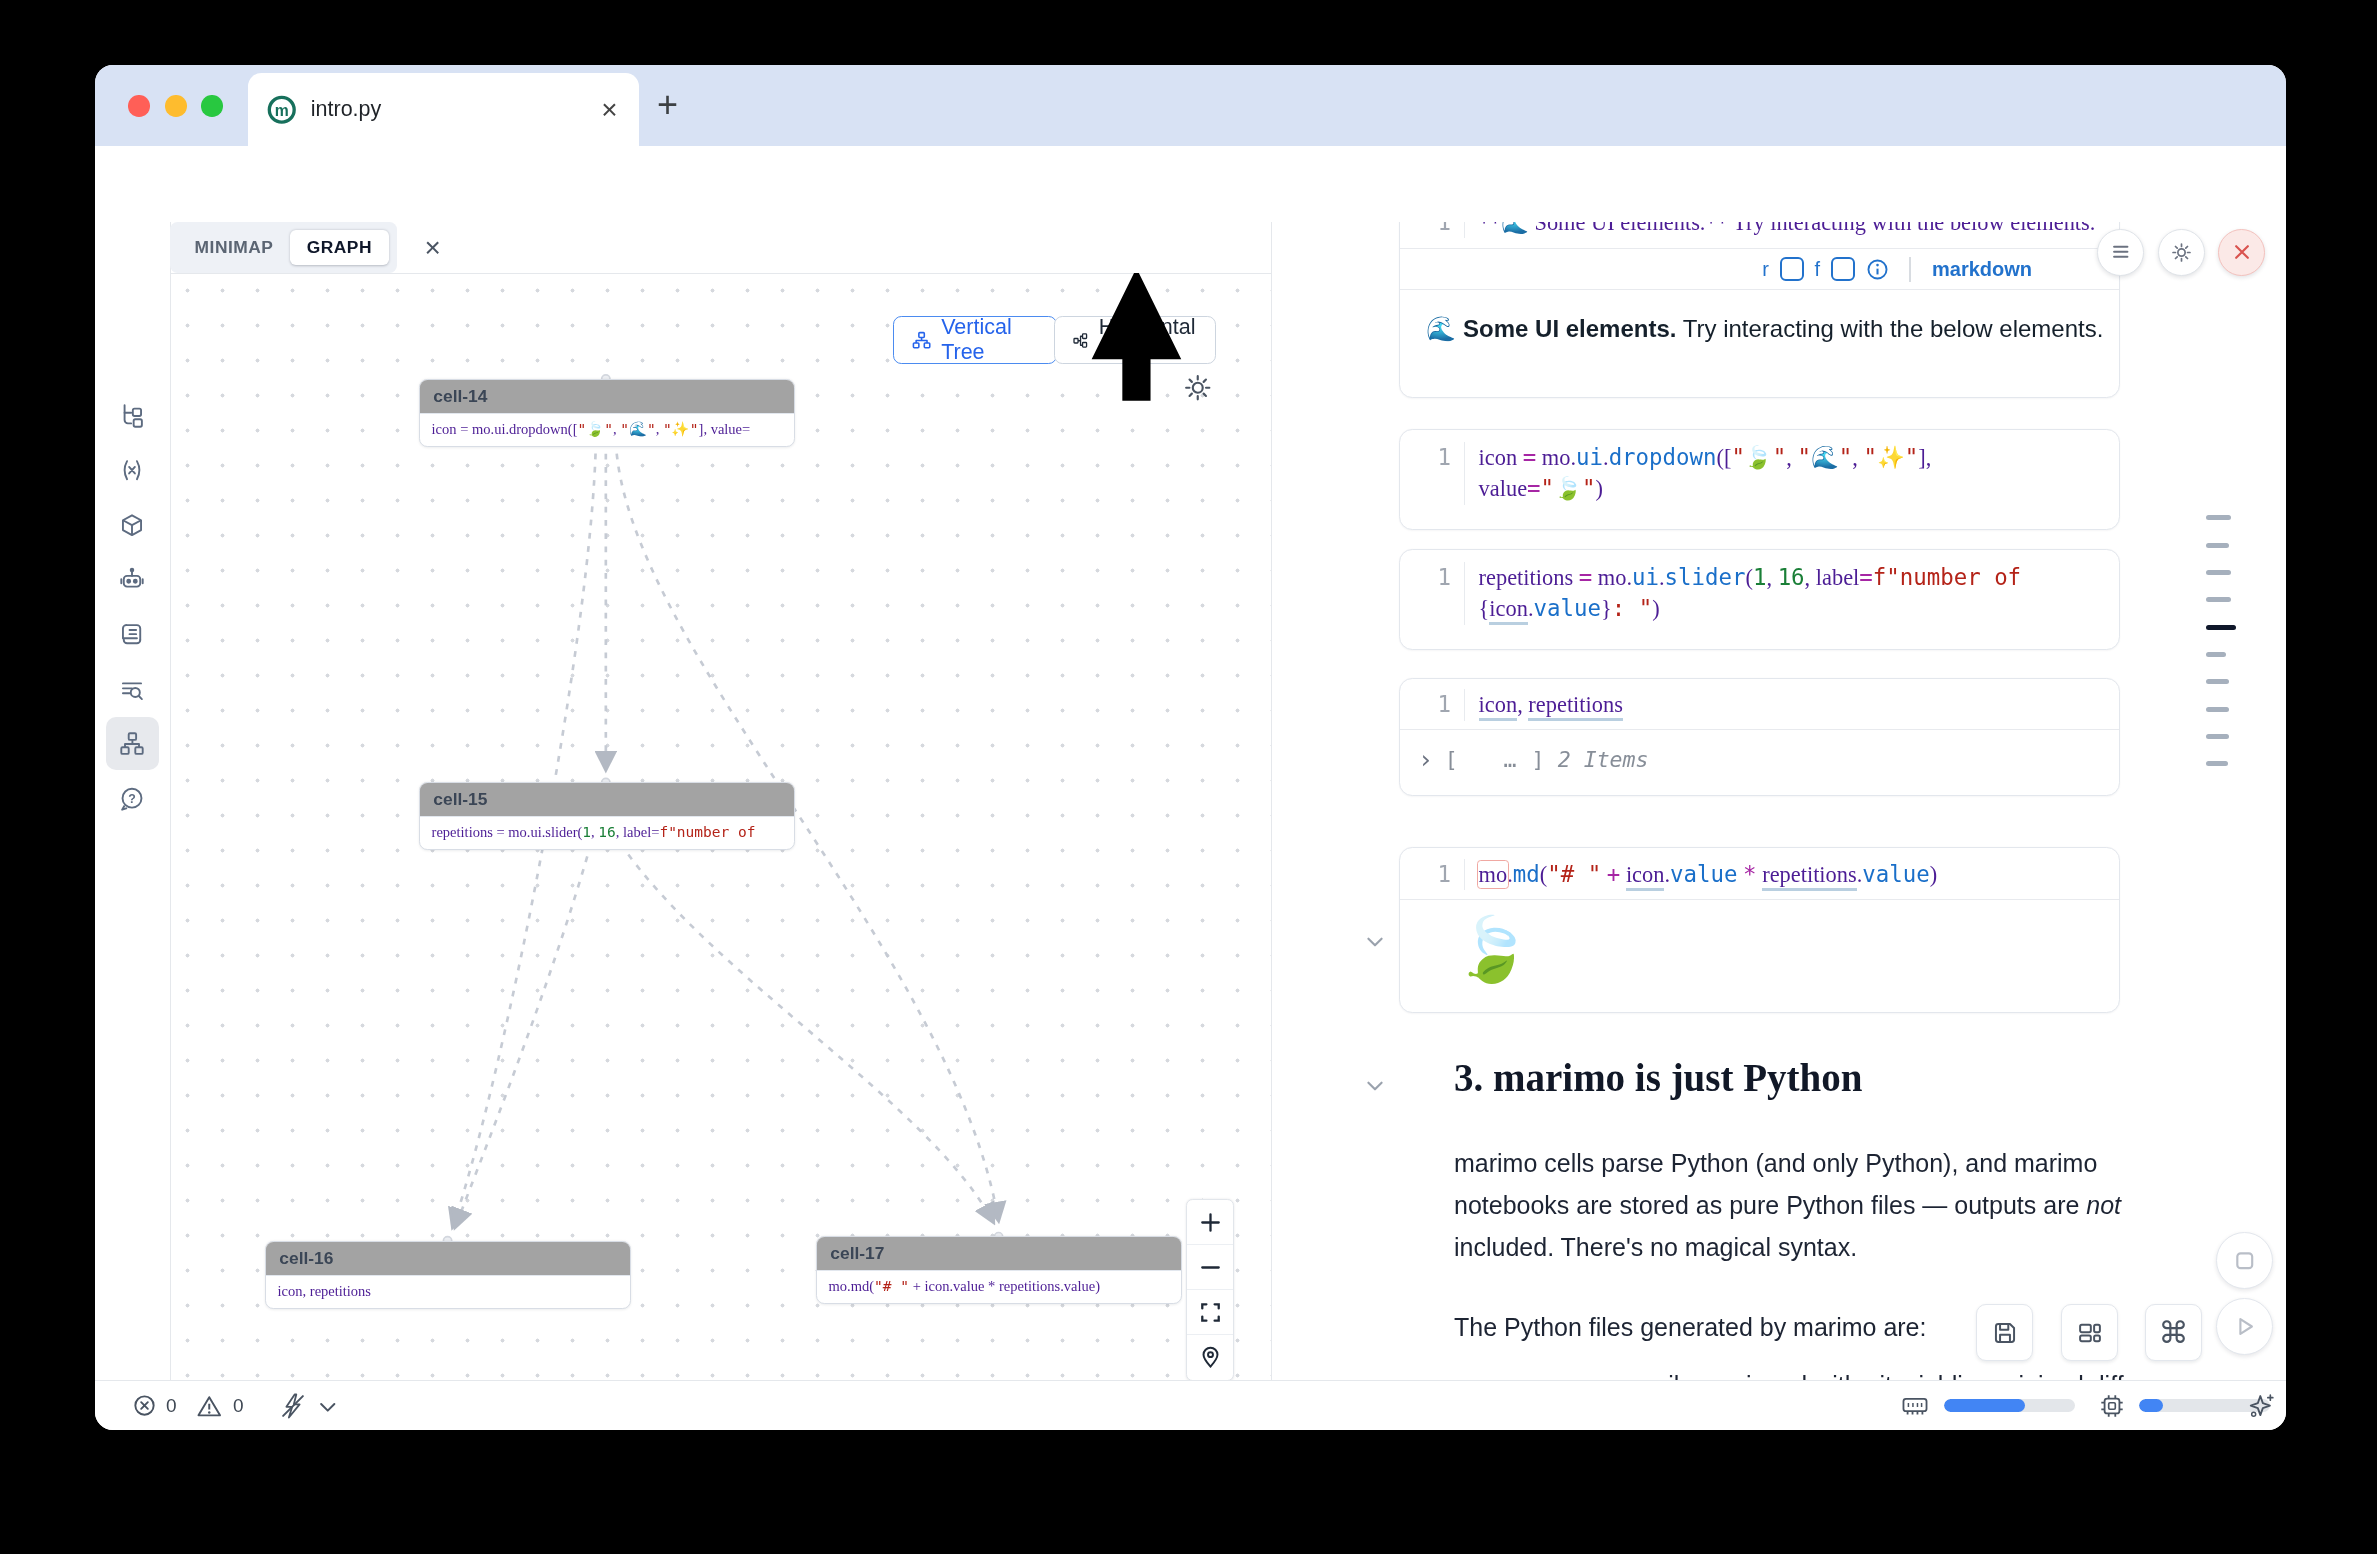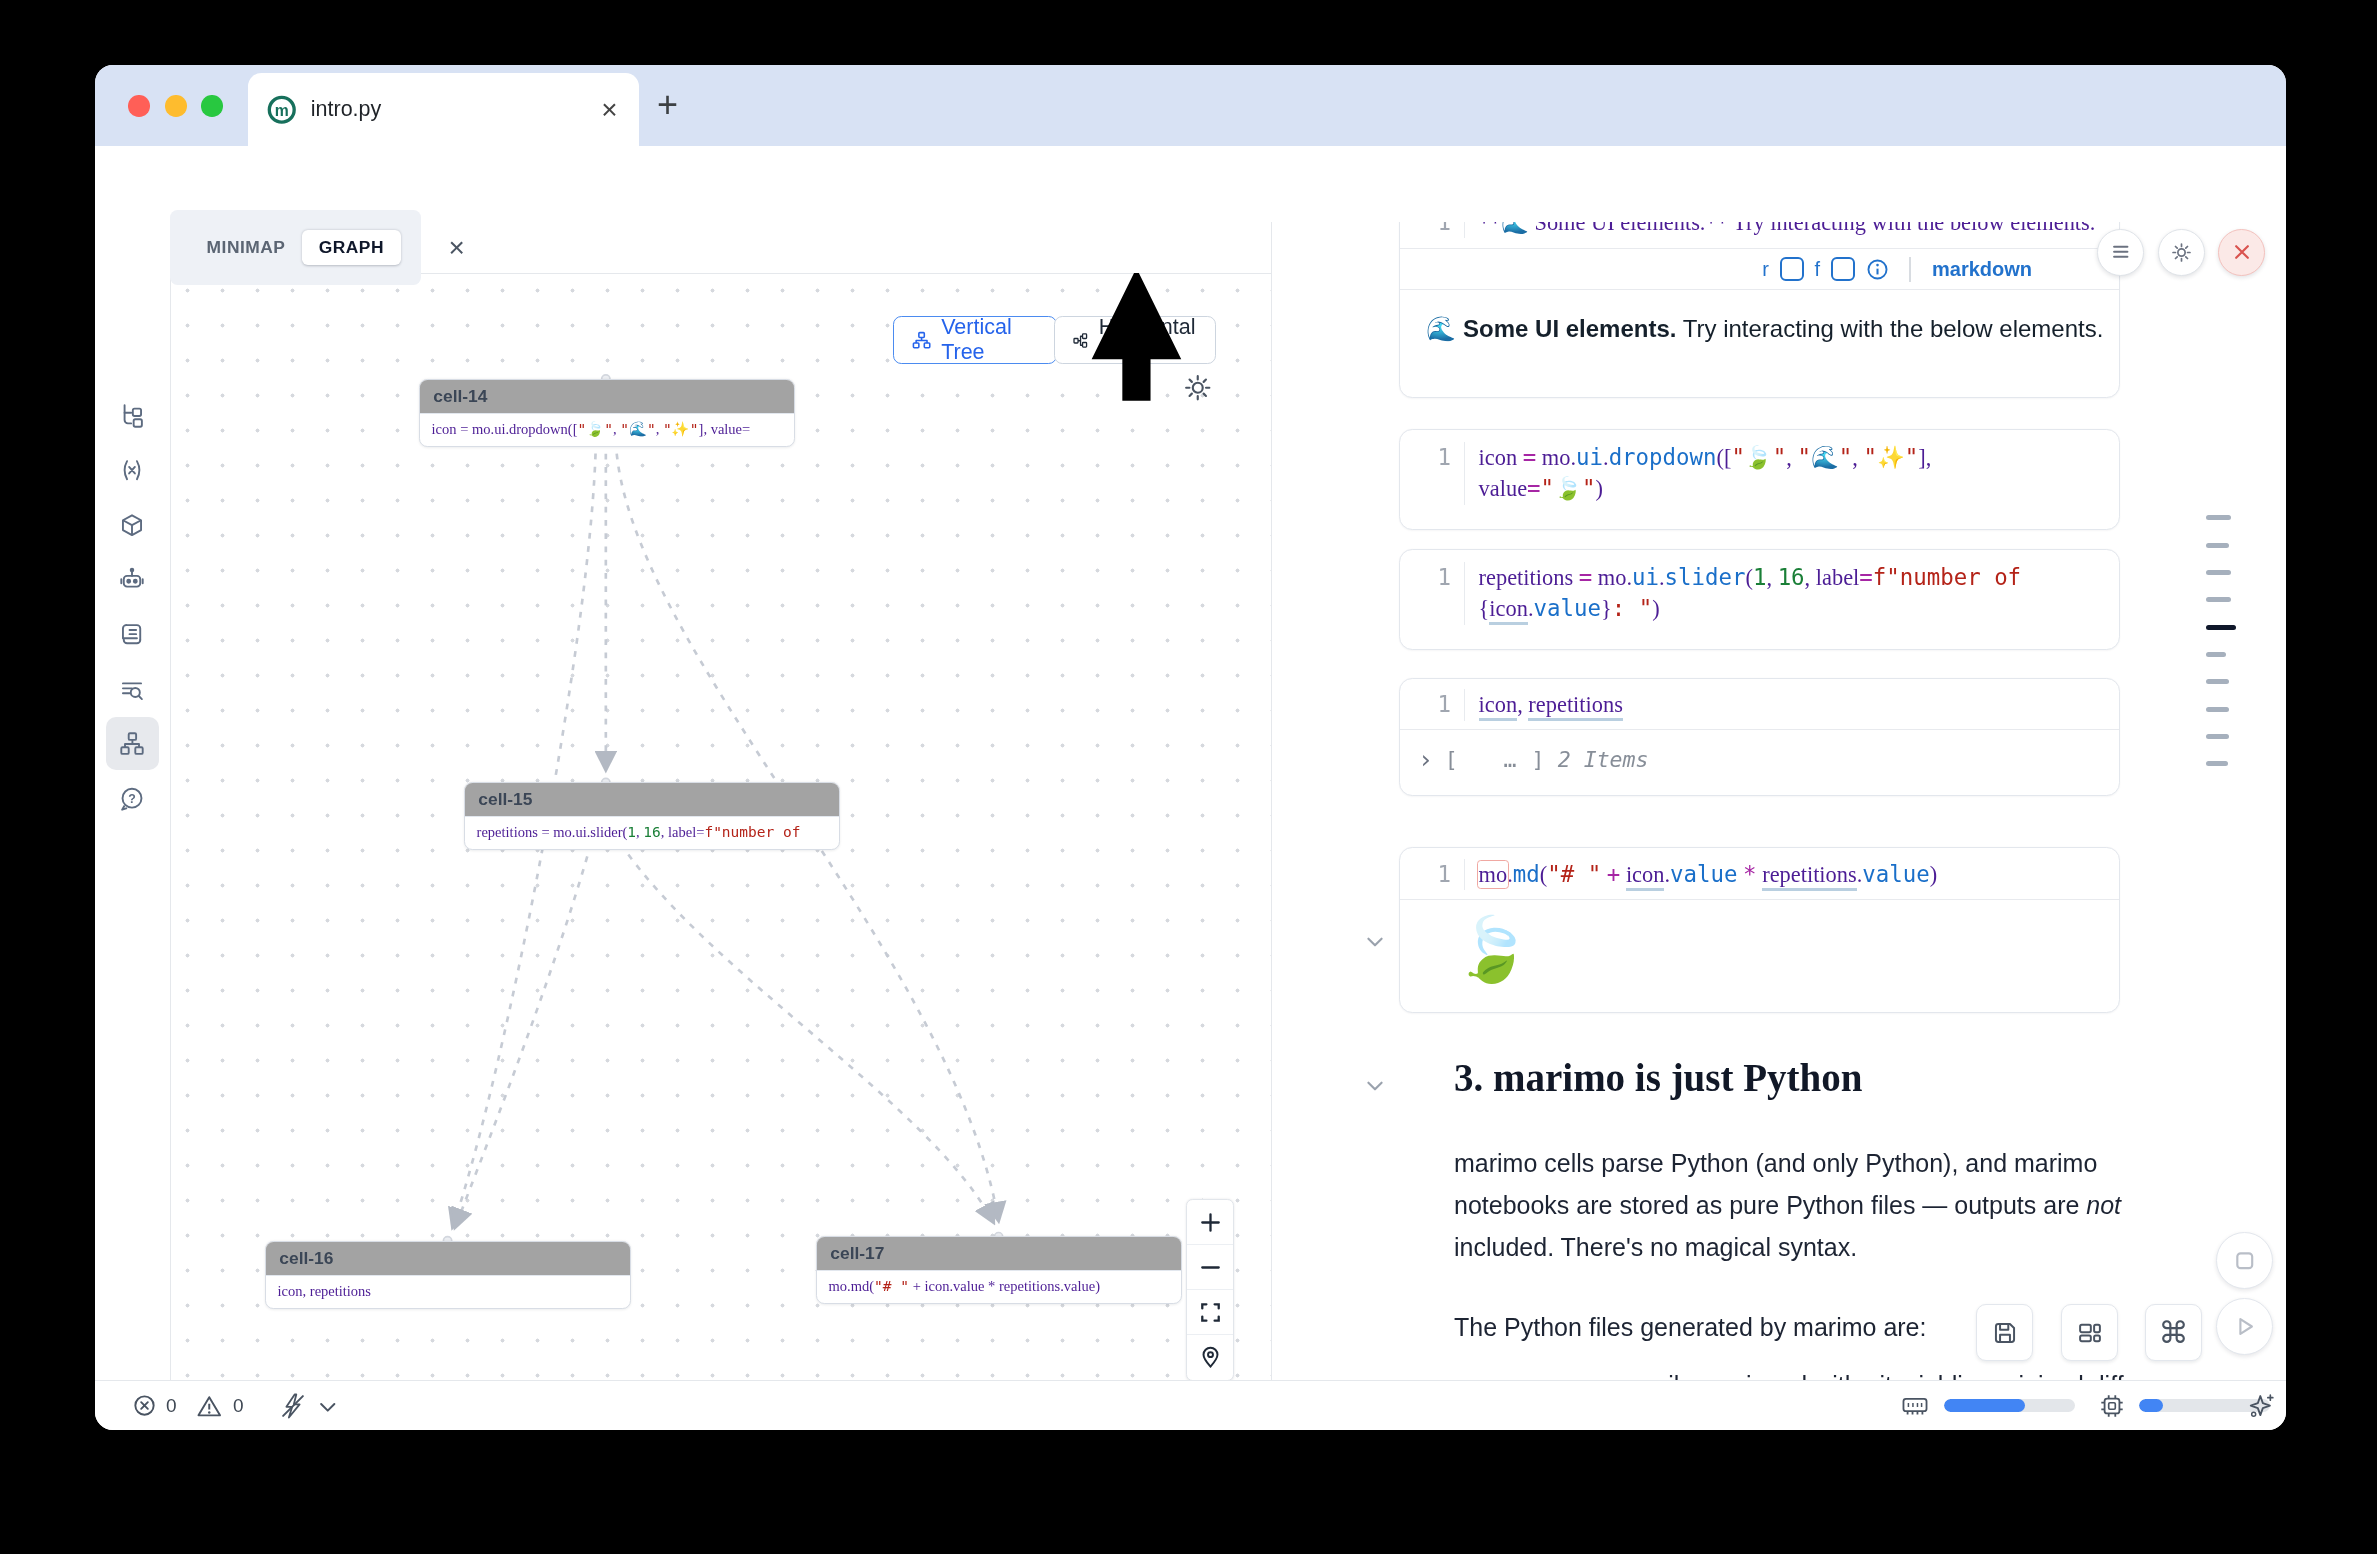--- a/index.html
+++ b/index.html
@@ -28,21 +28,21 @@
   #content{position:absolute;left:0;top:157px;width:100%;height:1158px;background:#fff;}
   #rail{position:absolute;left:0;top:0;width:75px;height:100%;border-right:0.8px solid #e5e8ec;}
   .rail-item{position:absolute;left:10.8px;width:53px;height:53px;display:flex;align-items:center;
              justify-content:center;border-radius:10px;}
   .rail-item.active{background:#e7e9ed;}
   
   #deppanel{position:absolute;left:75px;top:0;width:1102px;height:100%;}
   #dep-header{position:absolute;left:0;top:0;width:100%;height:51px;border-bottom:0.8px solid #e5e8ec;
               display:flex;align-items:center;}
   .dep-title{font-size:21px;font-weight:700;color:#4b5563;letter-spacing:0.4px;margin-left:20px;flex:1;}
-  .segmented{display:flex;background:#eef1f6;border-radius:7.5px;padding:20px;align-items:flex-end;}
+  .segmented{display:flex;background:#eef1f6;border-radius:7.5px;padding:8px;align-items:flex-end;}
   .seg-item{font-size:17.4px;font-weight:700;letter-spacing:0.5px;color:#5b6573;padding:6.6px 16.6px;border-radius:5.8px;}
   .seg-item.active{background:#fff;color:#0f172a;box-shadow:0 0.8px 2.5px rgba(15,23,42,.25);}
   .dep-close{font-size:28px;color:#4b5563;margin:0 63px 0 28px;line-height:1;}
   #canvas{position:absolute;left:0;top:51px;width:1102px;height:1107px;overflow:hidden;
           background-image:radial-gradient(#d6d9de 1.8px,transparent 2.2px);background-size:35px 35px;}
   .gnode{position:absolute;background:#fff;border:1.2px solid #d8dde5;border-radius:8.3px;overflow:hidden;
          box-shadow:0 0.8px 2.5px rgba(15,23,42,.08);}
   .gnode-head{background:#a3a3a3;border-bottom:0.8px solid #e2e7ee;padding:5.8px 13.3px;font-size:17.4px;
               font-weight:700;color:#3b4656;}
   .gnode-code{padding:7.5px 11.6px;font-family:"DejaVu Sans Mono",monospace;font-size:14.5px;color:#3a414b;
@@ -261,21 +261,21 @@
                 <circle cx="526" cy="685" r="5"></circle>
               <circle cx="335" cy="1168" r="5"></circle>
                 <circle cx="1000" cy="1163" r="5"></circle>
             </g>
           </svg>
 
           <div class="gnode" style="left:249px;top:106px;width:374px;">
             <div class="gnode-head">cell-14</div>
             <div class="gnode-code"><span class="tk p">icon = mo.ui.dropdown([</span><span class="tk s">"🍃"</span><span class="tk p">, </span><span class="tk s">"🌊"</span><span class="tk p">, </span><span class="tk s">"✨"</span><span class="tk p">], value=</span></div>
           </div>
-          <div class="gnode" style="left:249px;top:509px;width:374px;margin-left:45px;">
+          <div class="gnode" style="left:249px;top:509px;width:374px;">
             <div class="gnode-head">cell-15</div>
             <div class="gnode-code"><span class="tk p">repetitions = mo.ui.slider(</span><span class="tk n">1</span><span class="tk p">, </span><span class="tk n">16</span><span class="tk p">, label=</span><span class="tk s">f"number of </span></div>
           </div>
           <div class="gnode" style="left:95px;top:968px;width:364px;">
             <div class="gnode-head">cell-16</div>
             <div class="gnode-code"><span class="tk p">icon, repetitions</span></div>
           </div>
           <div class="gnode" style="left:646px;top:963px;width:364px;">
             <div class="gnode-head">cell-17</div>
             <div class="gnode-code"><span class="tk p">mo.md(</span><span class="tk s">"# "</span><span class="tk p"> + icon.value * repetitions.value)</span></div>

